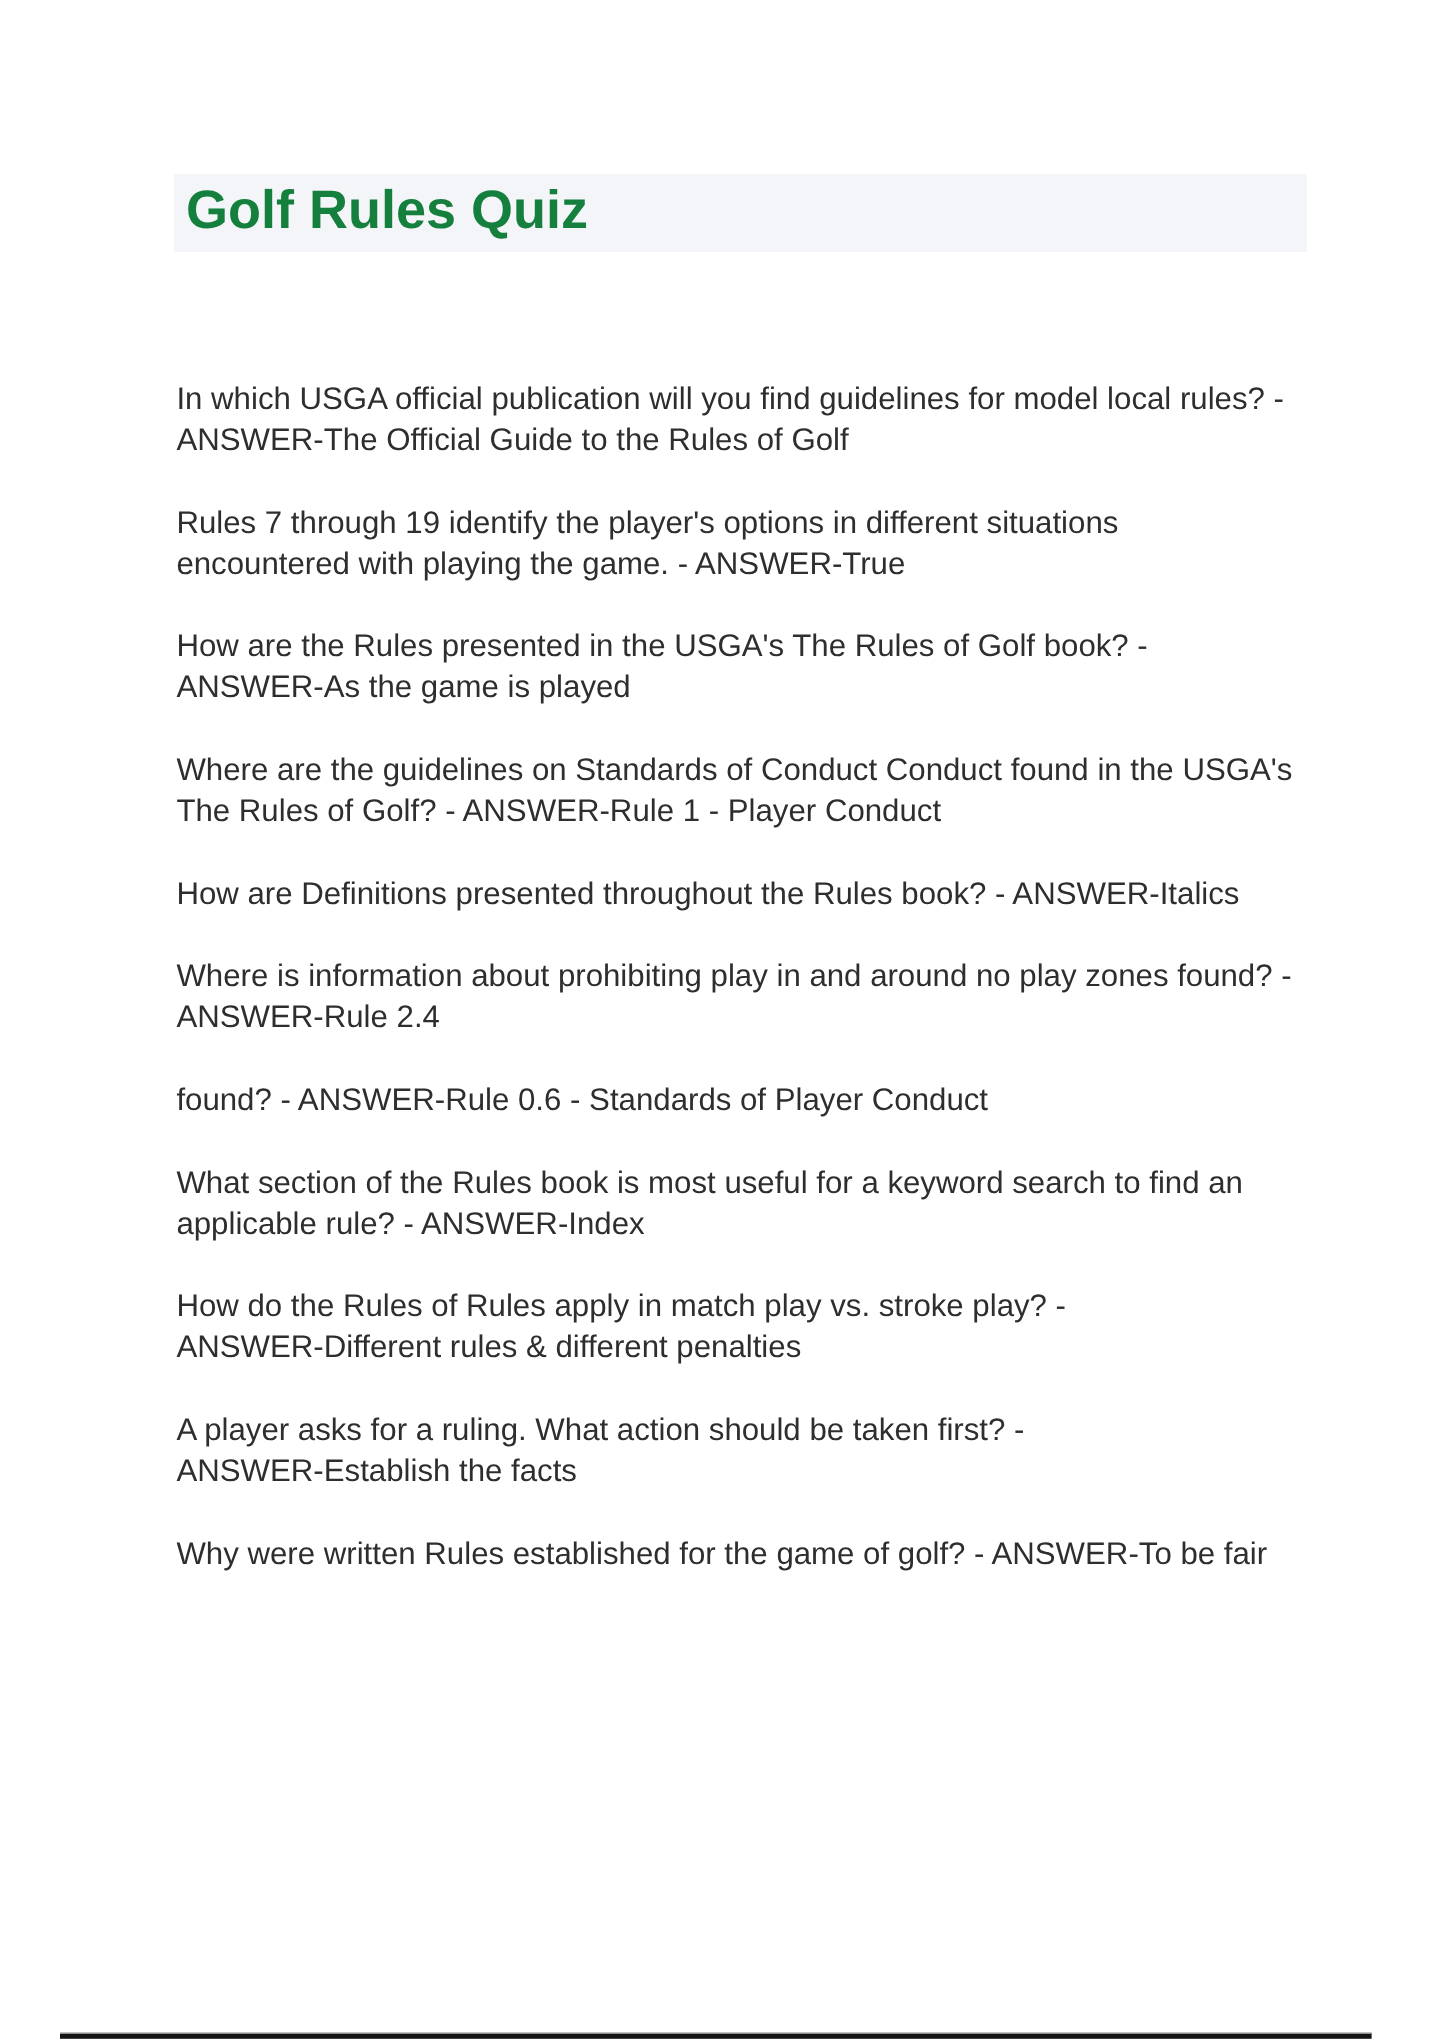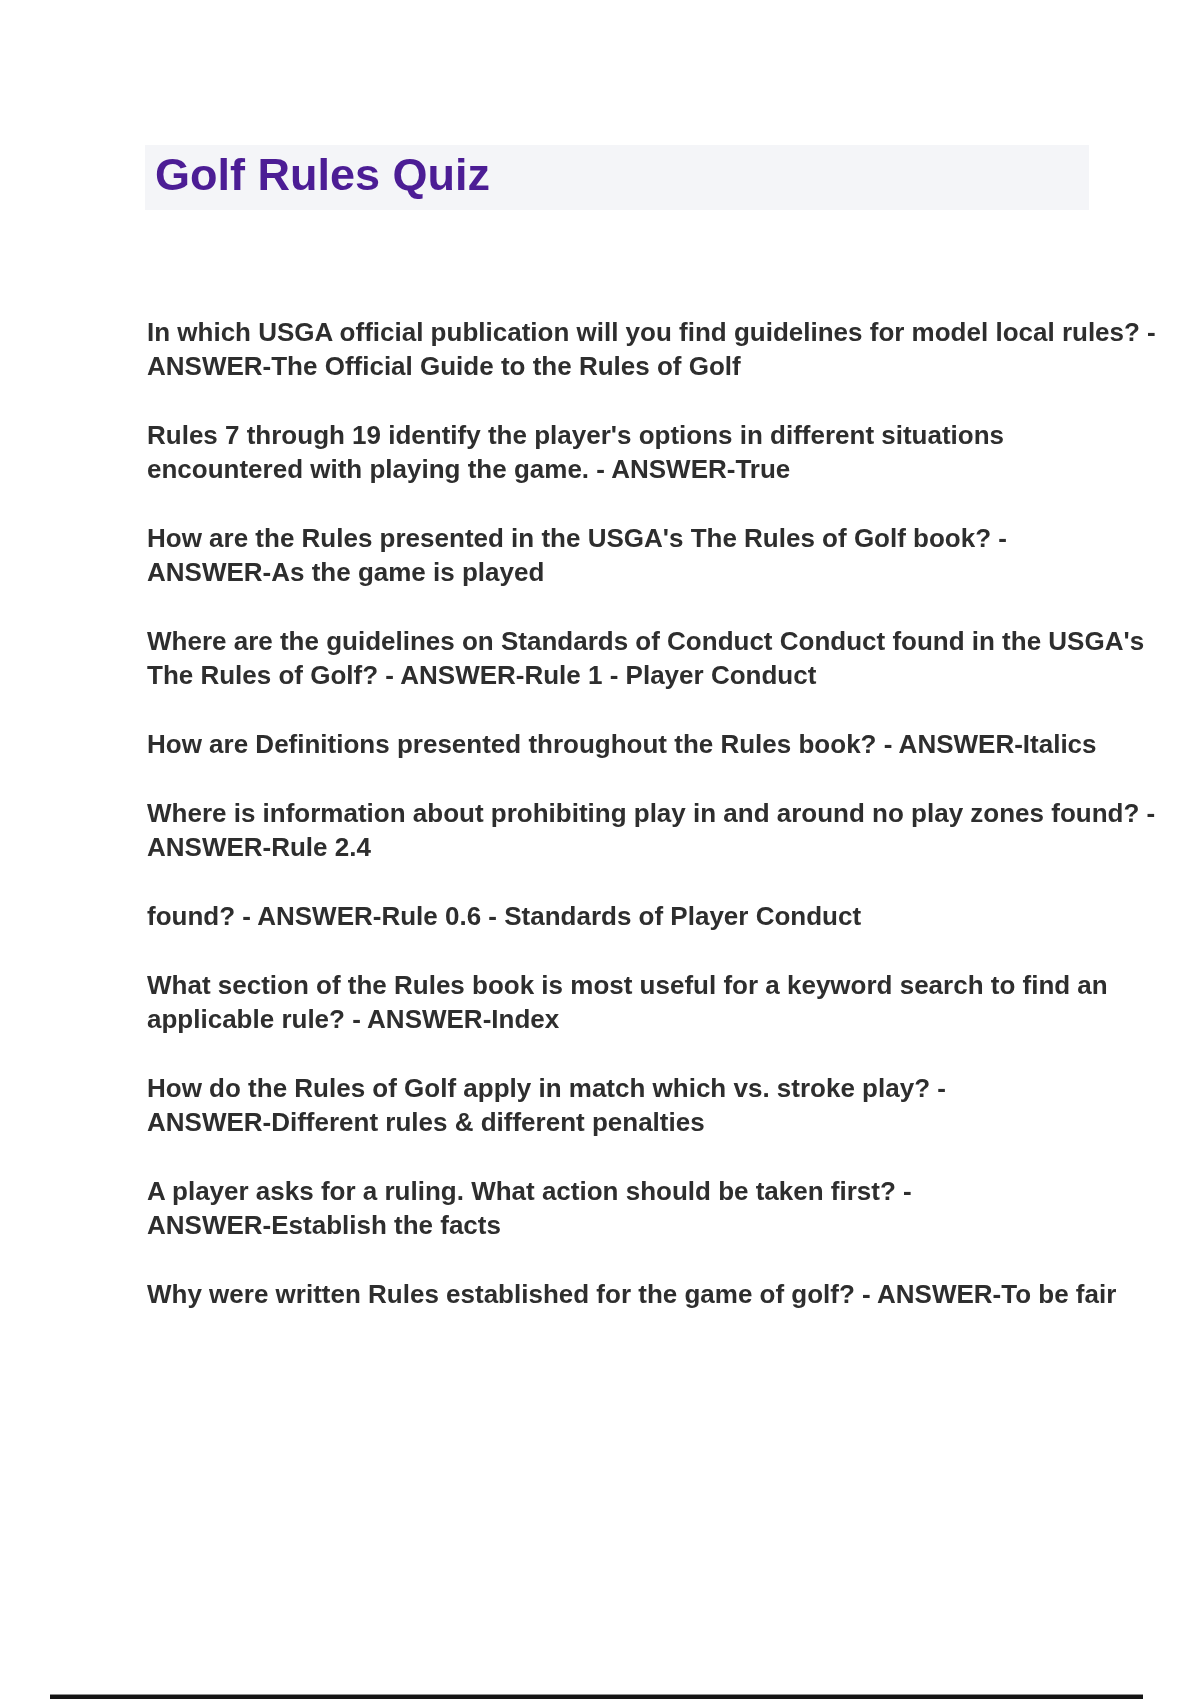--- a/index.html
+++ b/index.html
@@ -22,36 +22,36 @@
     box-sizing: border-box;
     padding: 1px 0 0 10px;
     display: flex;
     align-items: center;
   }
   .doc-title {
     margin: 0;
     font-size: 45px;
     font-weight: bold;
     line-height: 1.1;
-    color: #4c1d95;
+    color: #15803d;
     letter-spacing: 0;
     white-space: nowrap;
     padding-bottom: 6px;
   }
   .content {
     position: absolute;
     left: 147px; top: 315px;
     width: 960px;
   }
   .qa {
     margin: 0 0 35px 0;
     font-size: 26px;
     line-height: 34px;
     color: #2e2e2e;
-    font-weight: 700;
+    font-weight: 400;
   }
   .qa .line {
     display: block;
     white-space: nowrap;
   }
   .footer-divider {
     position: absolute;
     left: 50px; top: 1694px;
     width: 1093px; height: 4px;
     background: #141414;
@@ -101,21 +101,21 @@
     <p class="qa">
       <span class="line">found? - ANSWER-Rule 0.6 - Standards of Player Conduct</span>
     </p>
 
     <p class="qa">
       <span class="line">What section of the Rules book is most useful for a keyword search to find an</span>
       <span class="line">applicable rule? - ANSWER-Index</span>
     </p>
 
     <p class="qa">
-      <span class="line">How do the Rules of Golf apply in match which vs. stroke play? -</span>
+      <span class="line">How do the Rules of Rules apply in match play vs. stroke play? -</span>
       <span class="line">ANSWER-Different rules &amp; different penalties</span>
     </p>
 
     <p class="qa">
       <span class="line">A player asks for a ruling. What action should be taken first? -</span>
       <span class="line">ANSWER-Establish the facts</span>
     </p>
 
     <p class="qa">
       <span class="line">Why were written Rules established for the game of golf? - ANSWER-To be fair</span>

